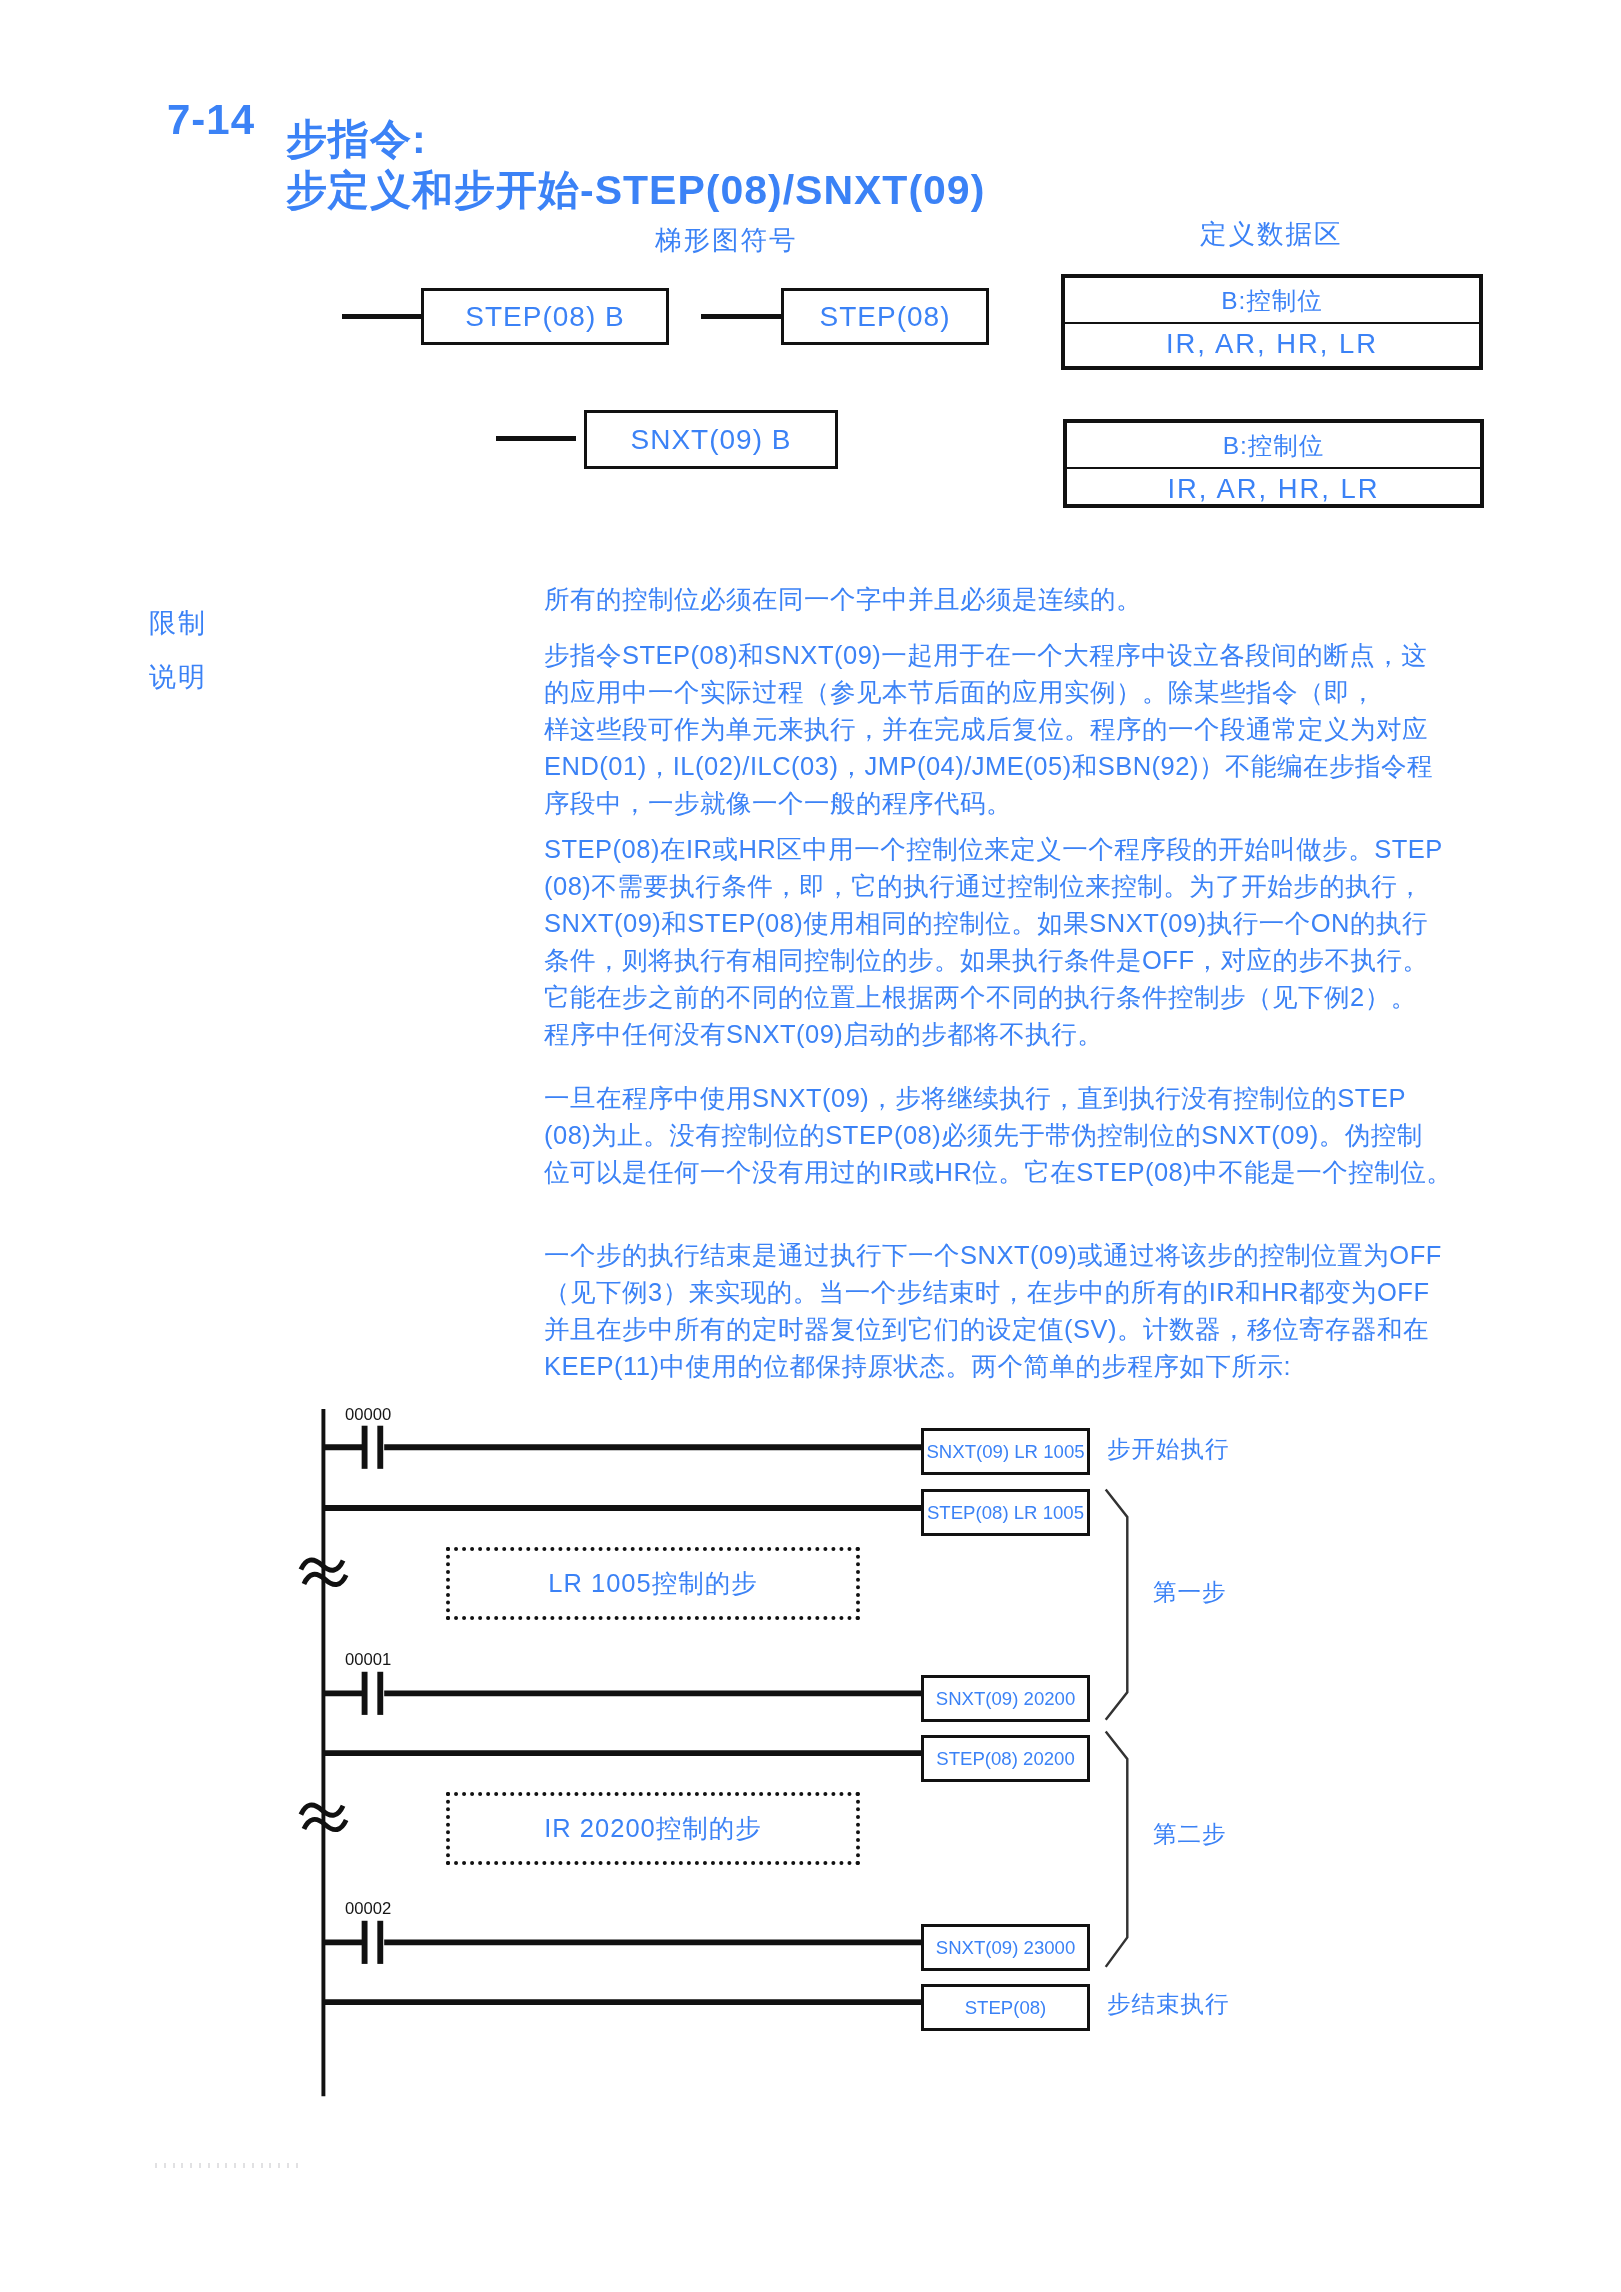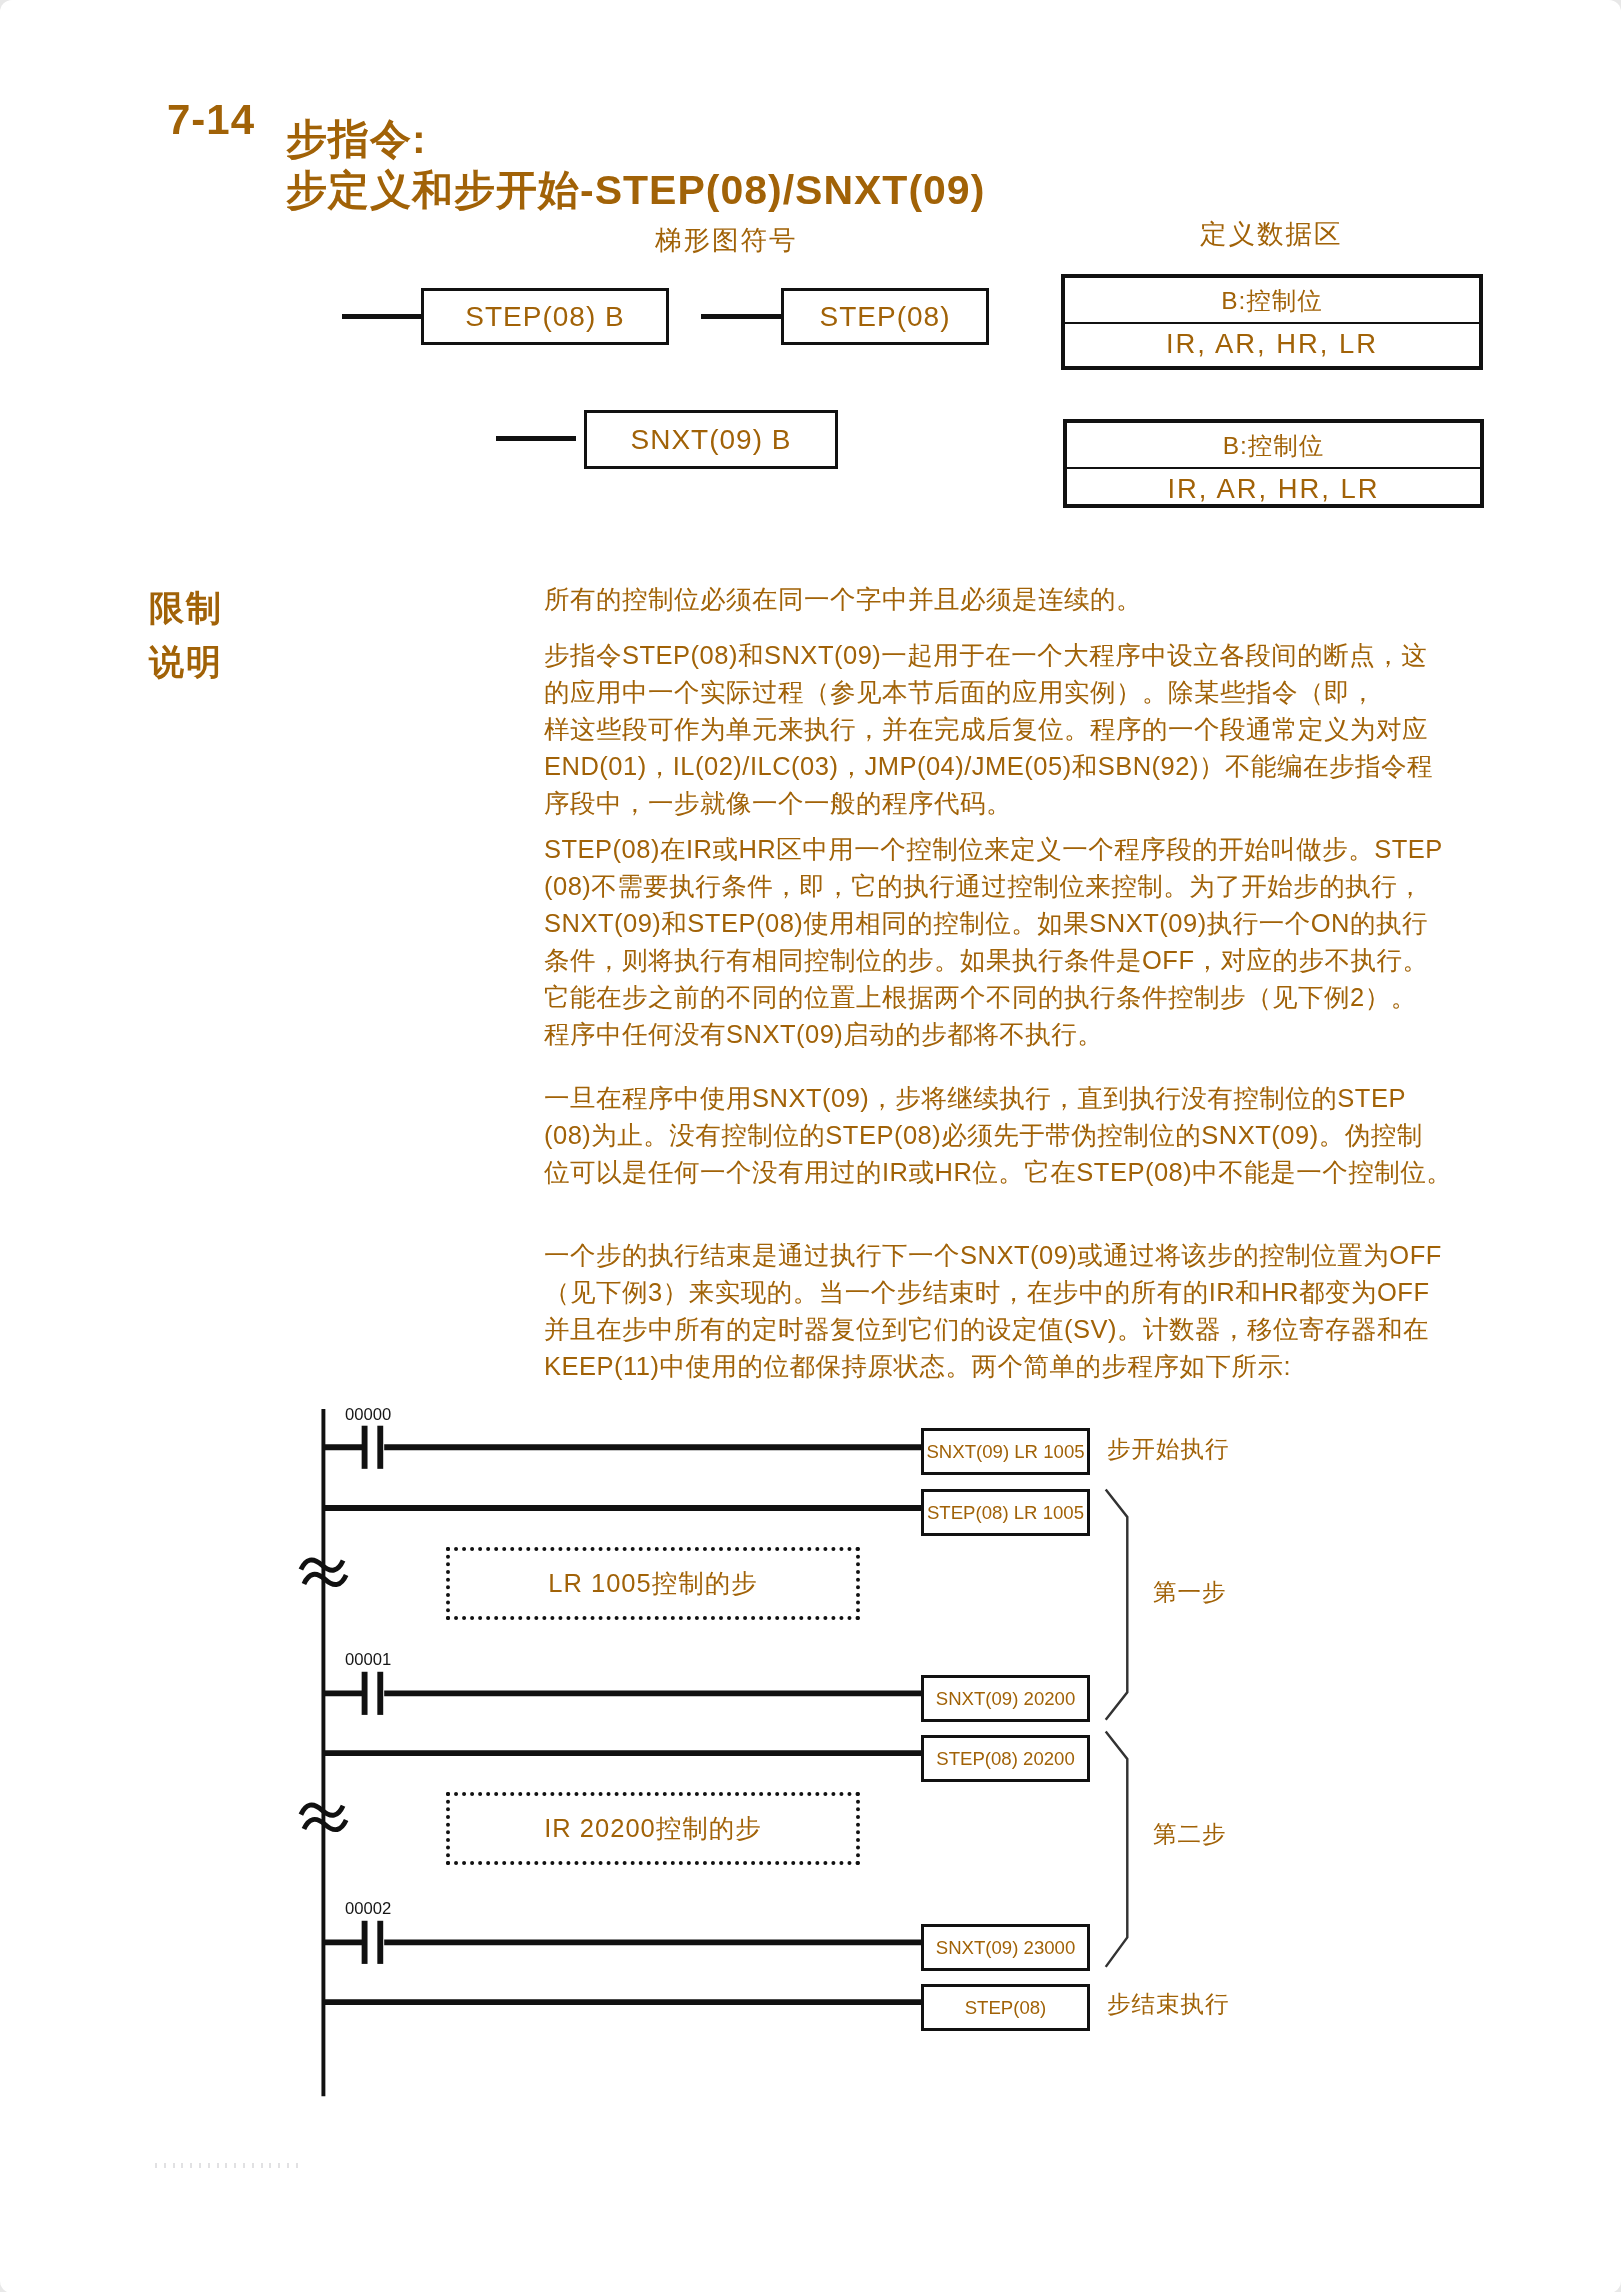--- a/index.html
+++ b/index.html
@@ -1,18 +1,18 @@
 <!DOCTYPE html>
 <html><head>
 <meta charset="utf-8">
 <style>
   html,body{margin:0;padding:0;background:#e8e8e8;}
   .page{
     position:relative;width:1621px;height:2293px;background:#ffffff;
-    font-family:"Liberation Sans",sans-serif;color:#a16207;overflow:hidden;border-radius:12px;
+    font-family:"Liberation Sans",sans-serif;color:#3b82f6;overflow:hidden;
   }
   .abs{position:absolute;}
   .nowrap{white-space:nowrap;}
   
   .h-num{font-size:42px;font-weight:700;letter-spacing:1px;}
   .h-title{font-size:41px;font-weight:700;letter-spacing:1px;margin-top:16px;}
   
   .caption{font-size:26.5px;font-weight:400;letter-spacing:2px;}
   
   .sym-box{
@@ -20,21 +20,21 @@
     font-size:28px;letter-spacing:1px;box-sizing:border-box;
   }
   .hline{background:#111;height:4.9px;}
   
   .data-box{border:4.9px solid #111;background:#fff;box-sizing:border-box;}
   .data-box .row1{height:44px;display:flex;align-items:center;justify-content:center;
     font-size:24.5px;border-bottom:2.9px solid #111;letter-spacing:1px;}
   .data-box .row2{display:flex;align-items:center;justify-content:center;height:39px;
     font-size:27.4px;letter-spacing:2px;}
   
-  .side-label{font-size:35px;font-weight:700;letter-spacing:2px;}
+  .side-label{font-size:27px;font-weight:400;letter-spacing:2px;margin-top:20px;}
   .body-line{font-size:25.5px;line-height:37px;white-space:nowrap;letter-spacing:0.5px;}
   .para{position:absolute;left:544px;}
   
   .instr-box{
     position:absolute;left:921px;width:169px;height:47px;box-sizing:border-box;
     border:3.9px solid #111;background:#fff;display:flex;align-items:center;justify-content:center;
     font-size:18.6px;white-space:nowrap;
   }
   .dashed-box{
     position:absolute;left:446px;width:414px;height:73px;box-sizing:border-box;

